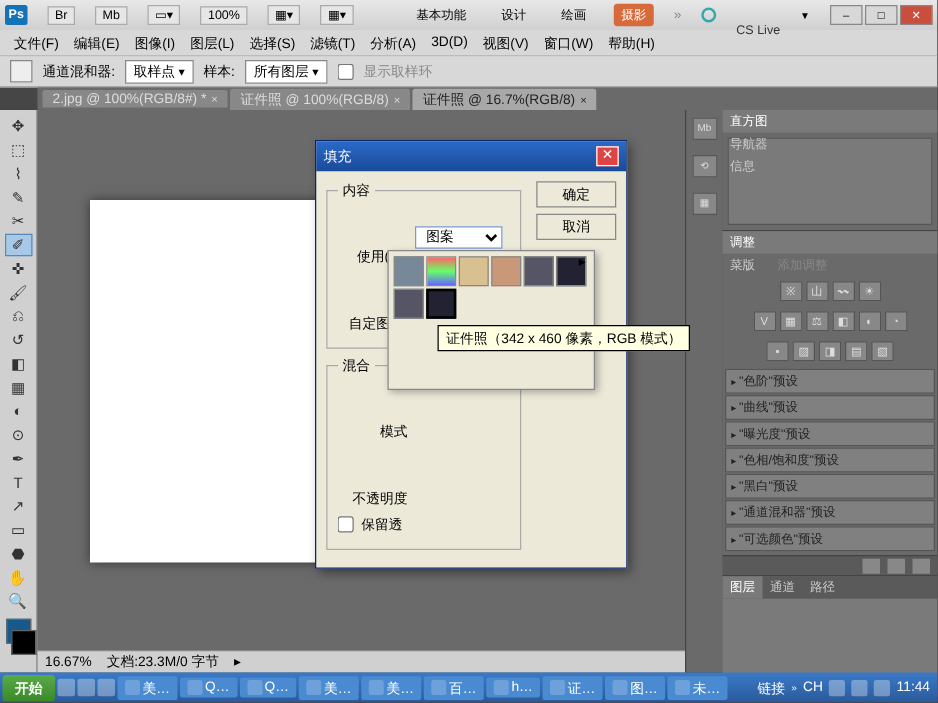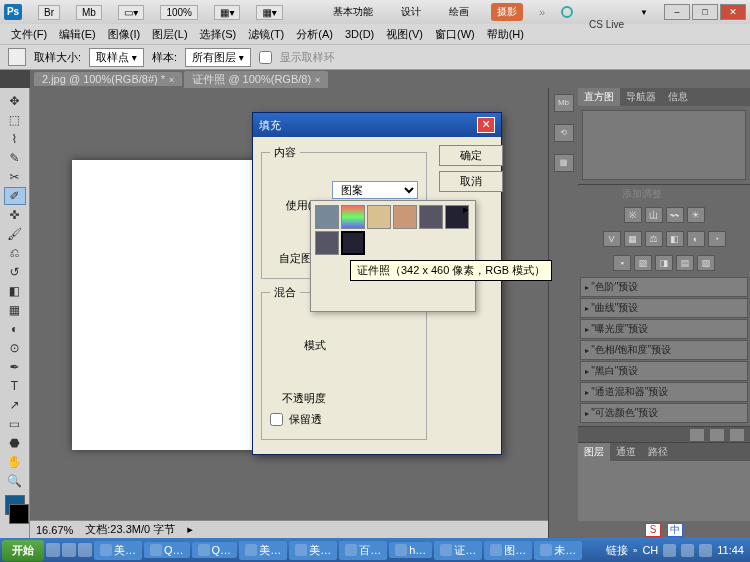--- a/index.html
+++ b/index.html
@@ -26,21 +26,21 @@
 .toolbox { width: 30px; background: #d0d0d0; border-right: 1px solid #888; display: flex; flex-direction: column; align-items: center; padding: 4px 0; gap: 1px; }
 .toolbox .tool { width: 22px; height: 18px; display: flex; align-items: center; justify-content: center; font-size: 12px; color: #333; }
 .toolbox .tool.sel { background: #a8c8e8; border: 1px solid #5a8ab8; }
 .toolbox .swatch { width: 20px; height: 20px; border: 1px solid #666; margin-top: 4px; }
 .canvas-area { flex: 1; background: #6a6a6a; position: relative; }
 .canvas { position: absolute; left: 42px; top: 72px; width: 420px; height: 290px; background: #fff; box-shadow: 0 0 8px rgba(0,0,0,0.5); }
 .panelcol { width: 30px; background: #6a6a6a; border-left: 1px solid #444; display: flex; flex-direction: column; align-items: center; padding: 6px 0; gap: 12px; }
 .panelcol .picon { width: 20px; height: 18px; background: #888; border: 1px solid #555; font-size: 8px; text-align: center; line-height: 16px; color: #ddd; }
 .rightpanels { width: 172px; background: #6a6a6a; display: flex; flex-direction: column; }
 .panel { background: #6a6a6a; border-bottom: 1px solid #444; }
-.panel-tabs { height: 18px; background: #5a5a5a; display: flex; }
+.panel-tabs { height: 18px; background: #5a5a5a; display: flex; flex-direction: column; }
 .panel-tabs span { padding: 2px 6px; font-size: 10px; color: #ccc; }
 .panel-tabs span.act { background: #7a7a7a; color: #fff; }
 .panel-body { padding: 4px; }
 .histo { height: 70px; background: #7a7a7a; border: 1px solid #555; }
 .adjust-label { color: #888; font-size: 10px; padding: 2px 4px; margin-left: 40px; }
 .adjust-icons { display: flex; flex-wrap: wrap; gap: 3px; padding: 4px; justify-content: center; }
 .adjust-icons .ai { width: 18px; height: 16px; background: #888; border: 1px solid #555; font-size: 9px; text-align: center; line-height: 14px; color: #ddd; }
 .presets { padding: 2px; }
 .preset { background: #808080; border: 1px solid #555; padding: 2px 4px; font-size: 10px; color: #222; margin-bottom: 1px; }
 .preset::before { content: "▸ "; font-size: 8px; }
@@ -110,31 +110,32 @@
   <span>滤镜(T)</span>
   <span>分析(A)</span>
   <span>3D(D)</span>
   <span>视图(V)</span>
   <span>窗口(W)</span>
   <span>帮助(H)</span>
 </div>
 
 <div class="optbar">
   <span style="width:18px;height:18px;border:1px solid #888;background:#eee;display:inline-block"></span>
-  <span>取样大小:</span>
+  <span>通道混和器:</span>
   <span class="field"><span>取样点</span> ▾</span>
   <span>样本:</span>
   <span class="field"><span>所有图层</span> ▾</span>
   <input type="checkbox" style="">
   <span style="color:#888">显示取样环</span>
 </div>
 
 <div class="tabbar">
   <div class="tab"><span>2.jpg @ 100%(RGB/8#) *</span><span class="x">×</span></div>
   <div class="tab"><span>证件照 @ 100%(RGB/8)</span><span class="x">×</span></div>
+  <div class="tab active"><span>证件照 @ 16.7%(RGB/8)</span><span class="x">×</span></div>
 </div>
 
 <div class="workarea">
   <div class="toolbox">
     <div class="tool">✥</div>
     <div class="tool">⬚</div>
     <div class="tool">⌇</div>
     <div class="tool">✎</div>
     <div class="tool">✂</div>
     <div class="tool sel">✐</div>
@@ -172,20 +173,24 @@
       <div class="panel-tabs">
         <span class="act">直方图</span>
         <span>导航器</span>
         <span>信息</span>
       </div>
       <div class="panel-body">
           <div class="histo"></div>
         </div>
     </div>
     <div class="panel">
+      <div class="panel-tabs">
+        <span class="act">调整</span>
+        <span>菜版</span>
+      </div>
       <div class="adjust-label">添加调整</div>
       <div class="adjust-icons">
         <div class="ai">※</div>
         <div class="ai">⼭</div>
         <div class="ai">〰</div>
         <div class="ai">☀</div>
       </div>
       <div class="adjust-icons">
         <div class="ai">V</div>
         <div class="ai">▦</div>
@@ -241,21 +246,21 @@
   <div class="dtitle">
     <span>填充</span>
     <div class="dx">✕</div>
   </div>
   <div class="dbody">
     <div style="flex:1">
       <fieldset>
         <legend>内容</legend>
         <div class="row">
           <label>使用(U):</label>
-          <select style="width:86px"><option>图案</option></select>
+          <select style="width:70px"><option>图案</option></select>
         </div>
         <div class="row">
           <label>自定图案:</label>
           <span class="patbox"></span>
             <span style="font-size:8px">▼</span>
         </div>
       </fieldset>
       <fieldset>
         <legend>混合</legend>
         <div class="row">

